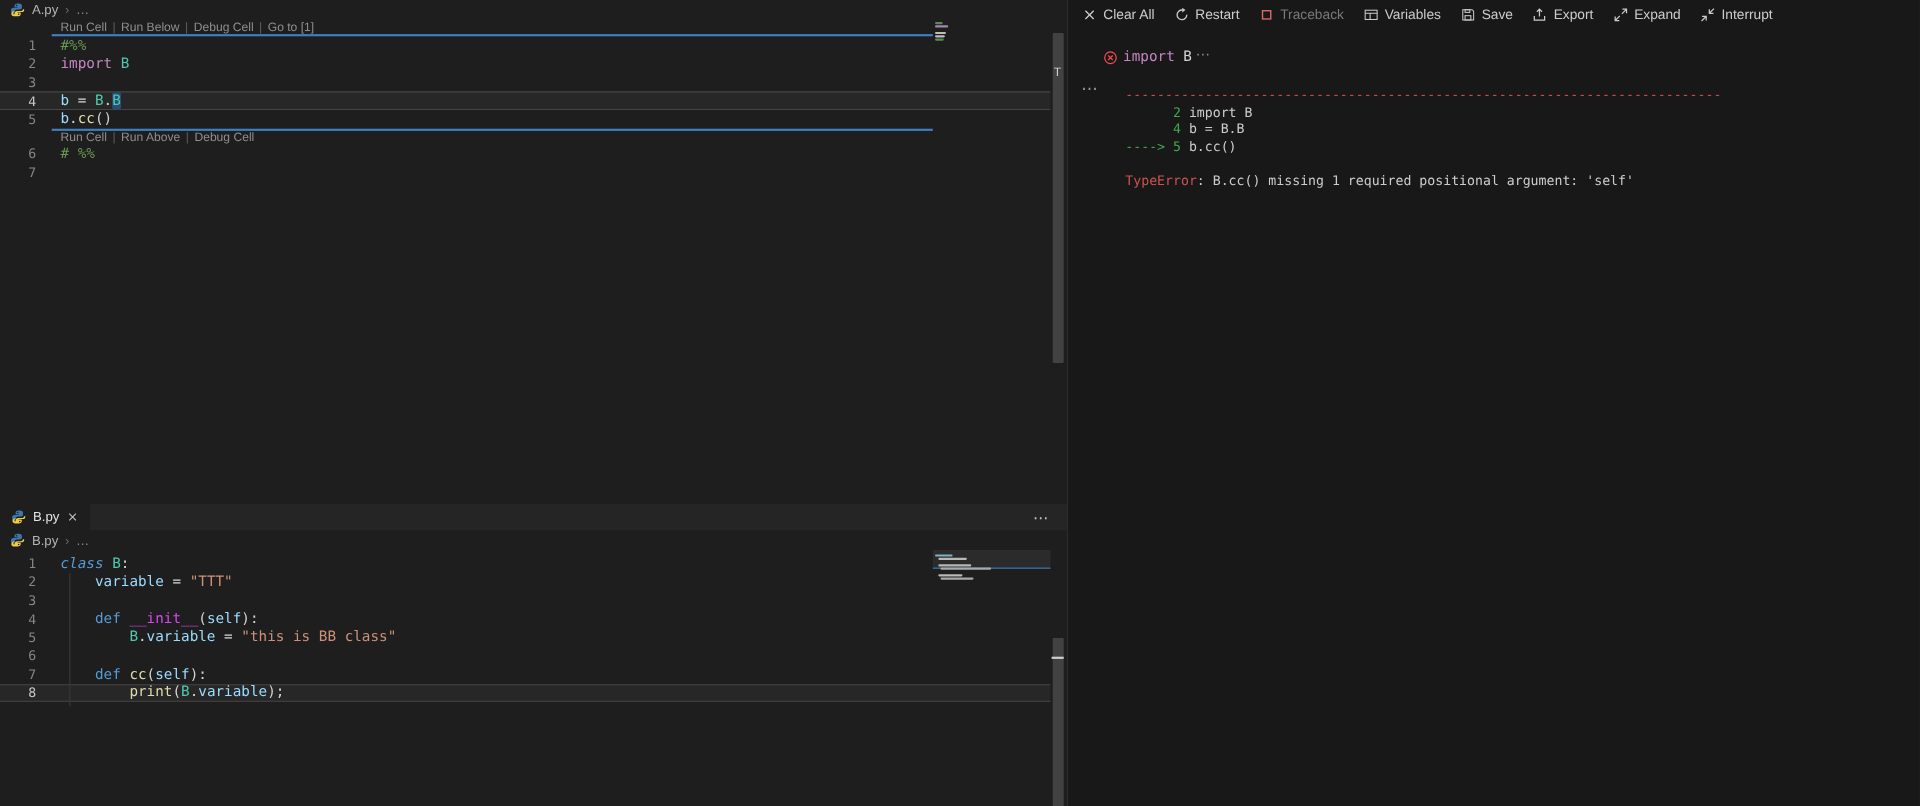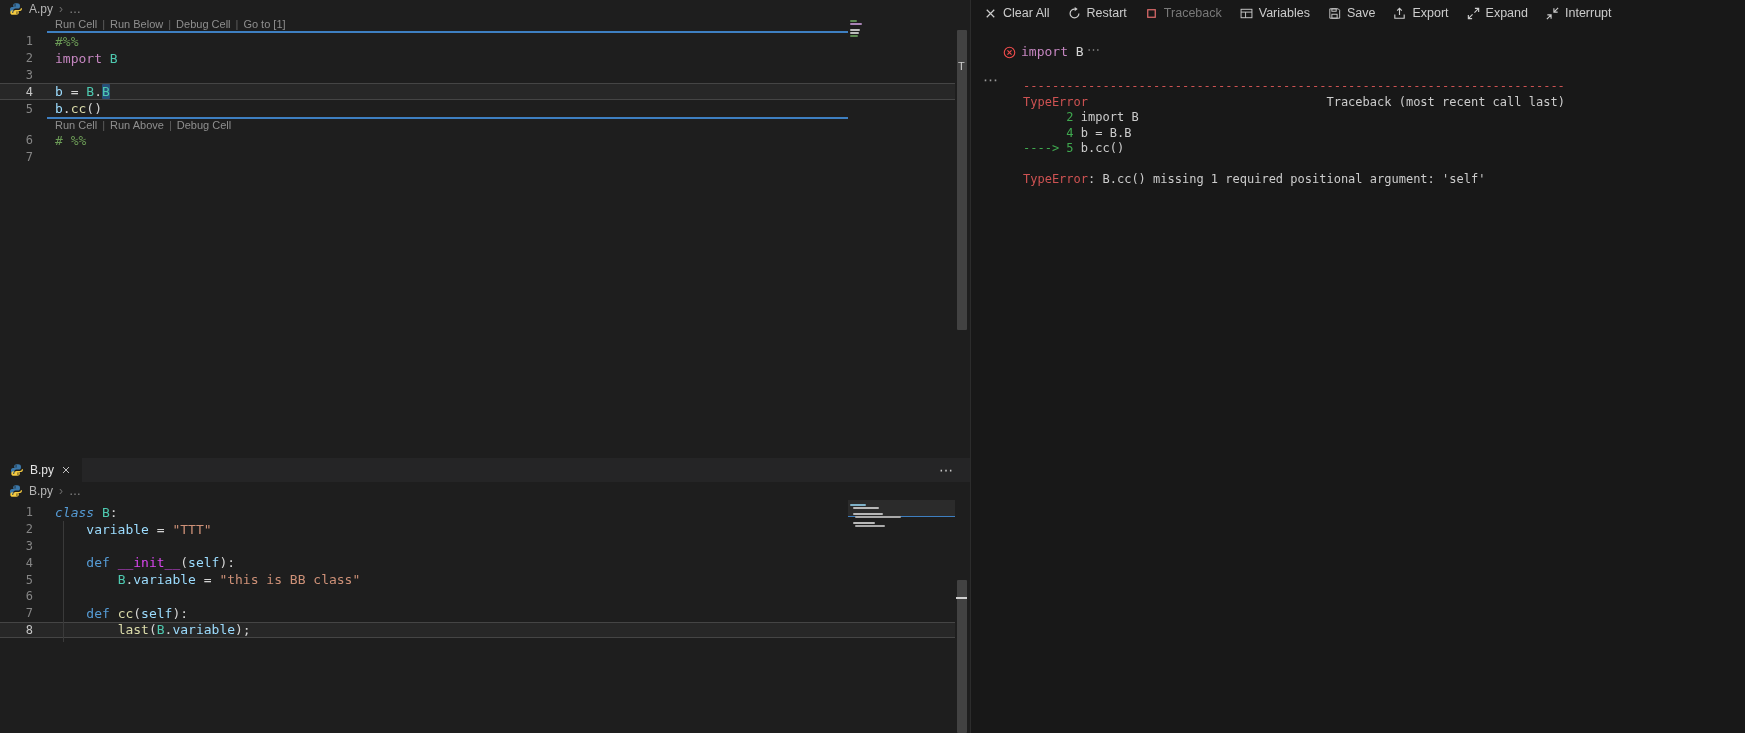--- a/index.html
+++ b/index.html
@@ -8,21 +8,21 @@
   .mono{font-family:"DejaVu Sans Mono","Liberation Mono",monospace;}
   #root{position:absolute;inset:0;}
 
   
   #editor-a{position:absolute;left:0;top:0;width:970px;height:458px;background:#1e1e1e;}
   #editor-b{position:absolute;left:0;top:482px;width:970px;height:251px;background:#1e1e1e;}
   .breadcrumb{height:18px;display:flex;align-items:center;gap:6px;padding-left:9px;font-size:12px;color:#9d9d9d;}
   .crumb-file{color:#b5b5b5;cursor:pointer;}
   .crumb-sep{color:#6a6a6a;font-size:12px;}
   .crumb-more{color:#8a8a8a;cursor:pointer;}
-  .codelens{height:13px;padding-left:55px;font-size:11px;color:#8f8f8f;display:flex;align-items:flex-start;white-space:pre;}
+  .codelens{height:13px;padding-left:55px;font-size:11px;color:#8f8f8f;display:flex;align-items:center;white-space:pre;}
   .lens-link{cursor:pointer;}
   .lens-sep{color:#5f5f5f;margin:0 5px;}
   .cell-border{height:2px;margin-left:47px;width:801px;background:#3E7FC1;}
   .rows{width:955px;}
   .code-row{height:16.8px;display:flex;align-items:center;font-size:13px;}
   .code-row .gutter{width:33px;text-align:right;font-size:12px;color:#858585;font-family:"DejaVu Sans Mono","Liberation Mono",monospace;cursor:pointer;flex:none;}
   .code-row .code-text{margin-left:22px;white-space:pre;font-family:"DejaVu Sans Mono","Liberation Mono",monospace;}
   .code-row.active{background:rgba(255,255,255,0.045);box-shadow:inset 0 1px 0 rgba(125,125,125,0.35),inset 0 -1px 0 rgba(125,125,125,0.35);}
   .code-row.active .gutter{color:#c6c6c6;}
   .tok-hl{background:#264F78;border-radius:1px;}
@@ -196,21 +196,21 @@
         <div class="code-row">
           <div class="gutter">6</div>
           <div class="code-text"></div>
         </div>
         <div class="code-row">
           <div class="gutter">7</div>
           <div class="code-text"><span style="color: rgb(212, 212, 212);">    </span><span style="color: rgb(86, 156, 214);">def</span><span style="color: rgb(212, 212, 212);"> </span><span style="color: rgb(220, 220, 170);">cc</span><span style="color: rgb(212, 212, 212);">(</span><span style="color: rgb(156, 220, 254);">self</span><span style="color: rgb(212, 212, 212);">):</span></div>
         </div>
         <div class="code-row active">
           <div class="gutter">8</div>
-          <div class="code-text"><span style="color: rgb(212, 212, 212);">        </span><span style="color: rgb(220, 220, 170);">last</span><span style="color: rgb(212, 212, 212);">(</span><span style="color: rgb(78, 201, 176);">B</span><span style="color: rgb(212, 212, 212);">.</span><span style="color: rgb(156, 220, 254);">variable</span><span style="color: rgb(212, 212, 212);">);</span></div>
+          <div class="code-text"><span style="color: rgb(212, 212, 212);">        </span><span style="color: rgb(220, 220, 170);">print</span><span style="color: rgb(212, 212, 212);">(</span><span style="color: rgb(78, 201, 176);">B</span><span style="color: rgb(212, 212, 212);">.</span><span style="color: rgb(156, 220, 254);">variable</span><span style="color: rgb(212, 212, 212);">);</span></div>
         </div>
       </div>
     <div class="indent-guide"></div>
 
     <div class="minimap" id="minimap-b">
       <div class="mm-slider" style="top:0;height:17px;"></div>
       <div class="mm-mark" style="left:2px;top:4px;width:16px;background:#7fb2c9;"></div>
       <div class="mm-mark" style="left:5px;top:7px;width:26px;background:#b8b8b8;"></div>
       <div class="mm-mark" style="left:5px;top:13px;width:30px;background:#b8b8b8;"></div>
       <div class="mm-mark" style="left:7px;top:16px;width:46px;background:#a9a9a9;"></div>
@@ -303,21 +303,20 @@
             <path d="M5.8 5.8l4.4 4.4M10.2 5.8l-4.4 4.4" stroke="#F14C4C" stroke-width="1.2" fill="none"></path>
           </svg>
         </span>
       <span class="cell-code mono"><span style="color: rgb(197, 134, 192);">import</span><span style="color: rgb(212, 212, 212);"> B</span></span>
       <span class="cell-more">⋯</span>
     </div>
     <div class="gutter-more">⋯</div>
 
     <div class="output mono">
         <div class="out-line"><span style="color: rgb(205, 82, 82);">---------------------------------------------------------------------------</span></div>
-        <div class="out-line"><span style="color: rgb(205, 82, 82);">TypeError</span><span style="color: rgb(204, 204, 204);">                                 Traceback (most recent call last)</span></div>
         <div class="out-line"><span style="color: rgb(63, 169, 79);">      2</span><span style="color: rgb(204, 204, 204);"> import B</span></div>
         <div class="out-line"><span style="color: rgb(63, 169, 79);">      4</span><span style="color: rgb(204, 204, 204);"> b = B.B</span></div>
         <div class="out-line"><span style="color: rgb(63, 169, 79);">----&gt; 5</span><span style="color: rgb(204, 204, 204);"> b.cc()</span></div>
         <div class="out-line"></div>
         <div class="out-line"><span style="color: rgb(205, 82, 82);">TypeError</span><span style="color: rgb(204, 204, 204);">: B.cc() missing 1 required positional argument: 'self'</span></div>
       </div>
   </section>
 
 </div>
 

